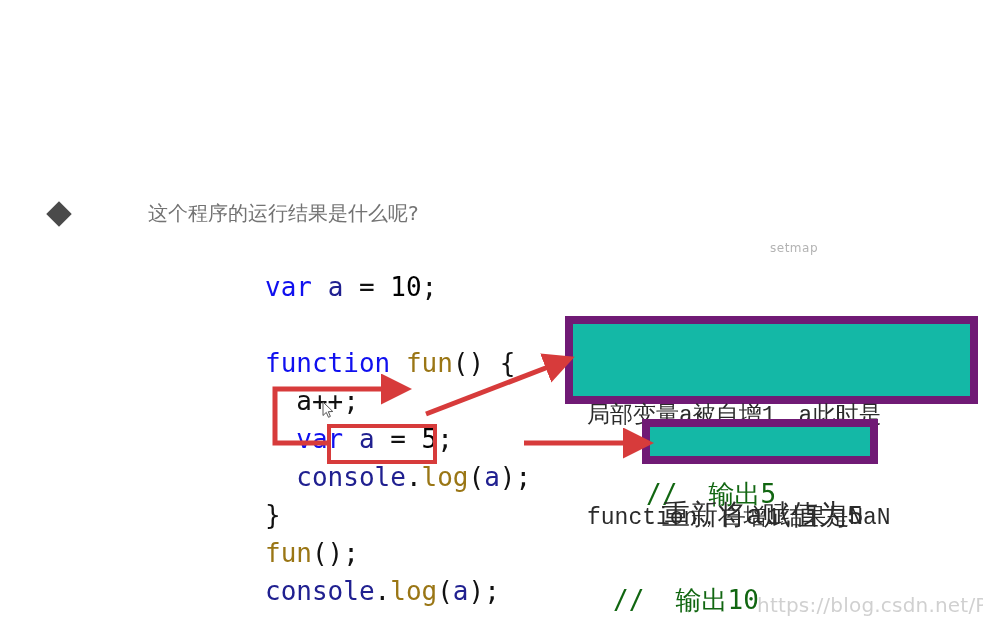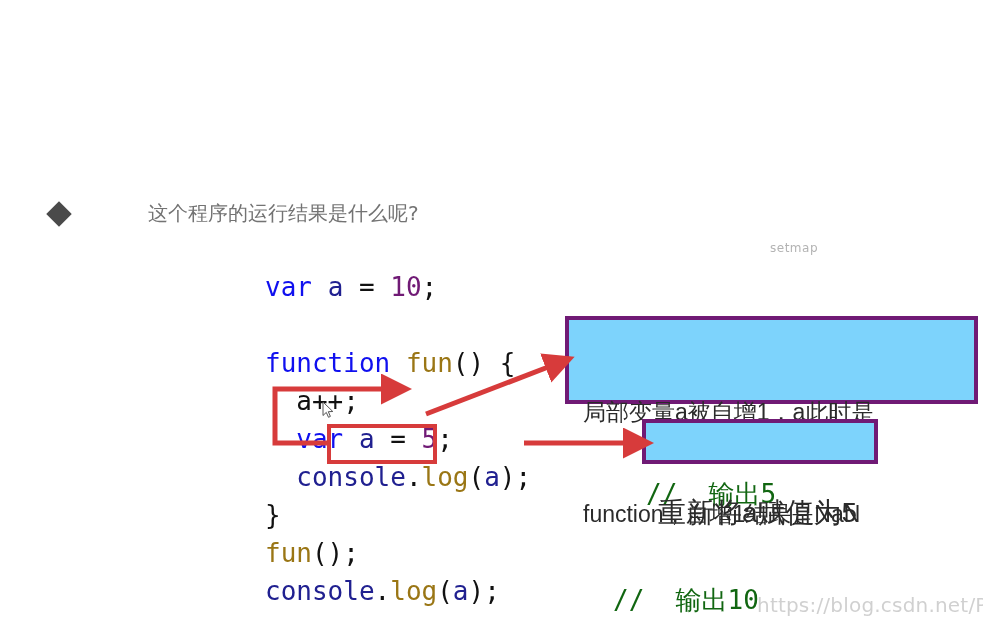--- a/index.html
+++ b/index.html
@@ -82,21 +82,21 @@
     font-family: "DejaVu Sans Mono", "Liberation Mono", monospace;
     font-size: 26px;
     line-height: 38px;
     white-space: pre;
     color: #111111;
   }
   .code-line { height: 38px; }
   .code-line.blank { height: 38px; }
   .kw     { color: #1010ef; }      
   .ident  { color: #202090; }      
-  .num    { color: #701a75; }      
+  .num    { color: #000000; }      
   .fn     { color: #9a7615; }      
   .punc   { color: #111111; }
 
   
   .float-cmt {
     position: absolute;
     font-family: "DejaVu Sans Mono", "Liberation Mono", monospace;
     font-size: 26px;
     color: #116611;
     white-space: pre;
@@ -110,25 +110,25 @@
     width: 110px;
     height: 40px;
     border: 4px solid #d73b3b;
     box-sizing: border-box;
     background: transparent;
   }
 
   
   .callout {
     position: absolute;
-    border: 4px solid #701a75;
-    background: #7dd3fc;
+    border: 8px solid #701a75;
+    background: #14b8a6;
     box-sizing: border-box;
     color: #2b2b2b;
-    font-family: Liberation Sans, sans-serif;
+    font-family: Liberation Mono, monospace;
   }
   #callout-1 {
     left: 565px;
     top: 316px;
     width: 413px;
     height: 88px;
     padding: 7px 12px 0 14px;
     font-size: 23px;
     line-height: 34px;
     white-space: pre;

